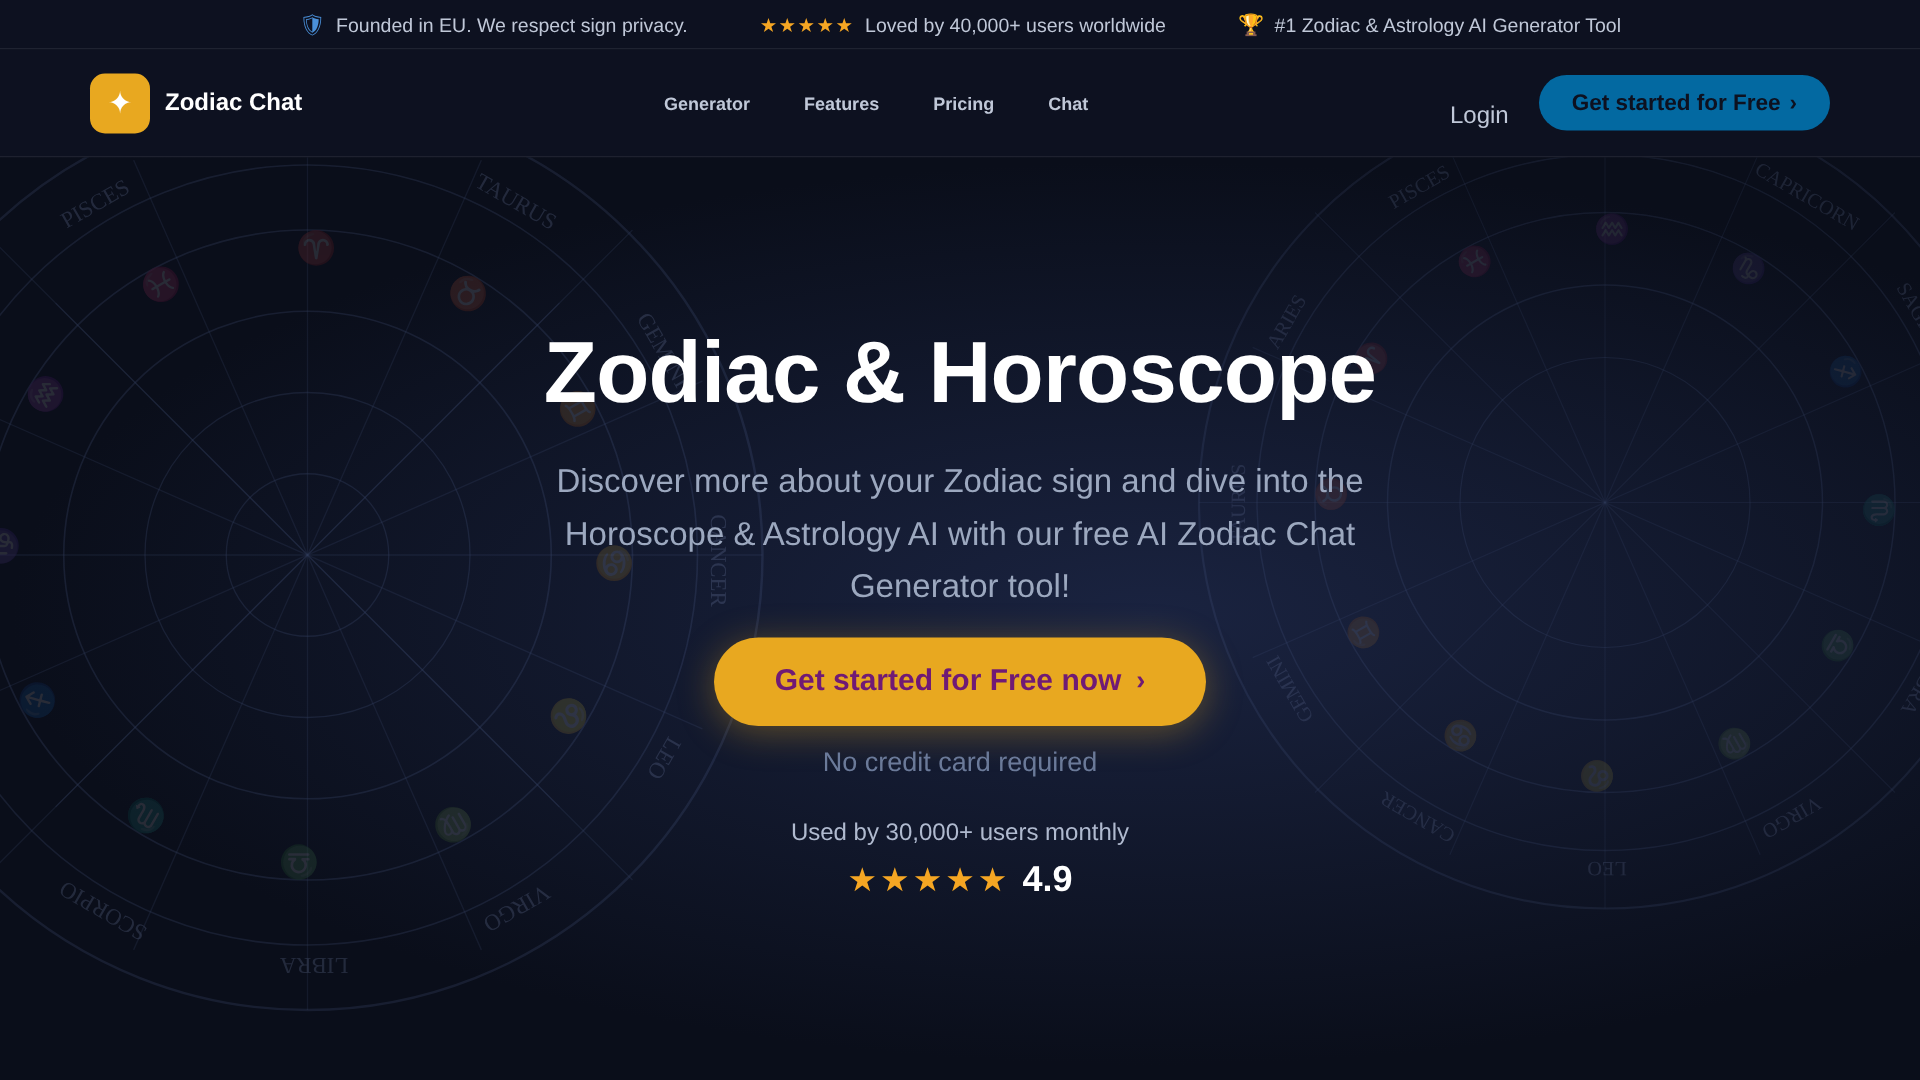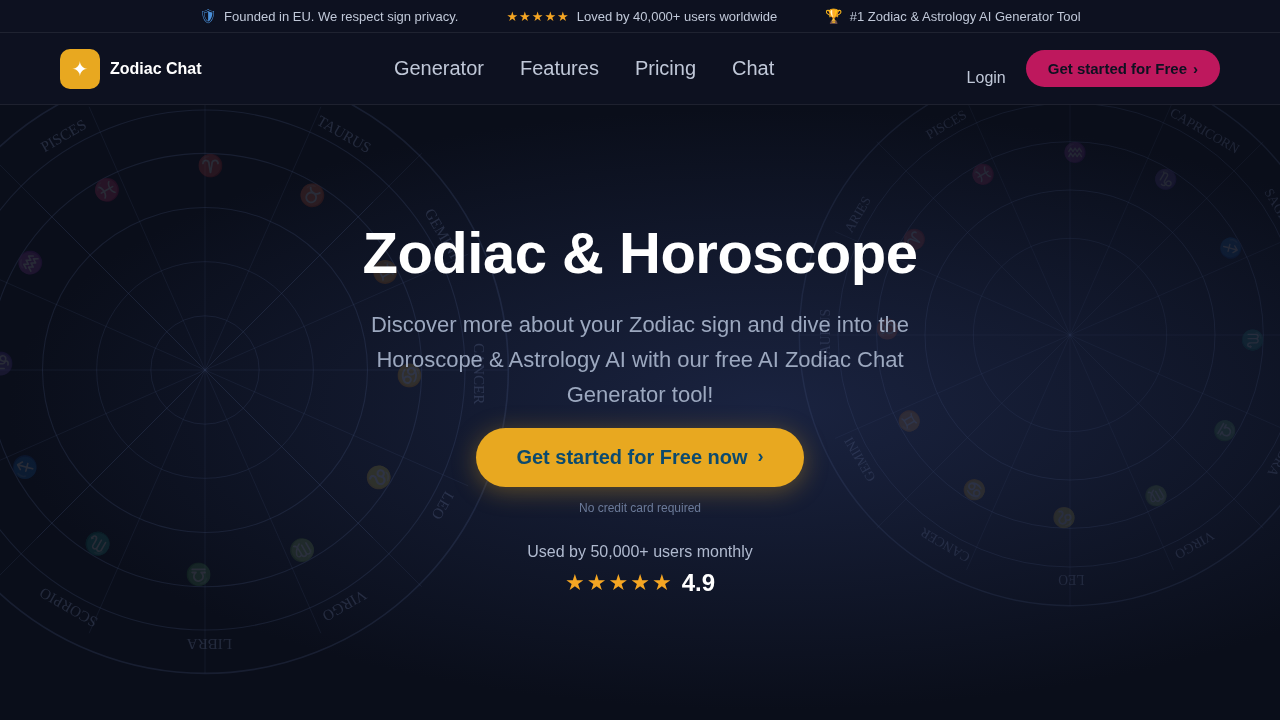--- a/index.html
+++ b/index.html
@@ -67,40 +67,40 @@
     }
     .nav-links {
       display: flex;
       align-items: center;
       gap: 36px;
       list-style: none;
     }
     .nav-links a {
       color: #c0c8d8;
       text-decoration: none;
-      font-size: 20px;
-      font-weight: 400;
+      font-size: 12px;
+      font-weight: 700;
       transition: color 0.2s;
       text-align: center;
     }
     .nav-right {
       display: flex;
       align-items: flex-end;
       gap: 20px;
     }
     .login-btn {
       color: #c0c8d8;
       font-size: 16px;
       background: none;
       border: none;
       cursor: pointer;
       font-weight: 400;
     }
     .cta-nav-btn {
-      background: #be185d;
+      background: #0369a1;
       color: #0d1120;
       border: none;
       border-radius: 28px;
       padding: 10px 22px;
       font-size: 15px;
       font-weight: 600;
       cursor: pointer;
       display: flex;
       align-items: center;
       gap: 6px;
@@ -162,39 +162,39 @@
       font-size: 22px;
       color: #9ca8bf;
       line-height: 1.6;
       margin-bottom: 16px;
       max-width: 560px;
       margin-left: auto;
       margin-right: auto;
     }
     .cta-main-btn {
       background: #e8a820;
-      color: #0c4a6e;
+      color: #701a75;
       border: none;
       border-radius: 50px;
       padding: 18px 40px;
       font-size: 20px;
       font-weight: 700;
       cursor: pointer;
       display: inline-flex;
       align-items: flex-start;
       gap: 10px;
       margin-bottom: 14px;
       box-shadow: 0 4px 24px rgba(232,168,32,0.35);
     }
     .cta-main-btn .chevron {
       font-size: 18px;
       font-weight: 900;
     }
     .no-credit {
-      font-size: 12px;
+      font-size: 18px;
       color: #6b7a99;
       margin-bottom: 28px;
     }
     .users-stat {
       font-size: 16px;
       color: #b0bacf;
       margin-bottom: 8px;
       font-weight: 500;
     }
     .stars-row {
@@ -358,19 +358,19 @@
   <div class="hero-content">
     <h1 class="hero-title">
       <span>Zodiac &amp; Horoscope</span><br>
     </h1>
     <p class="hero-subtitle">Discover more about your Zodiac sign and dive into the Horoscope &amp; Astrology AI with our free AI Zodiac Chat Generator tool!</p>
     <button class="cta-main-btn">
       <span>Get started for Free now</span>
       <span class="chevron">›</span>
     </button>
     <p class="no-credit">No credit card required</p>
-    <p class="users-stat">Used by 50,000+ users monthly</p>
+    <p class="users-stat">Used by 30,000+ users monthly</p>
     <div class="stars-row">
       <span class="stars-large">★★★★★</span>
       <span class="rating-num">4.9</span>
     </div>
   </div>
 </section>
 
 </body></html>

